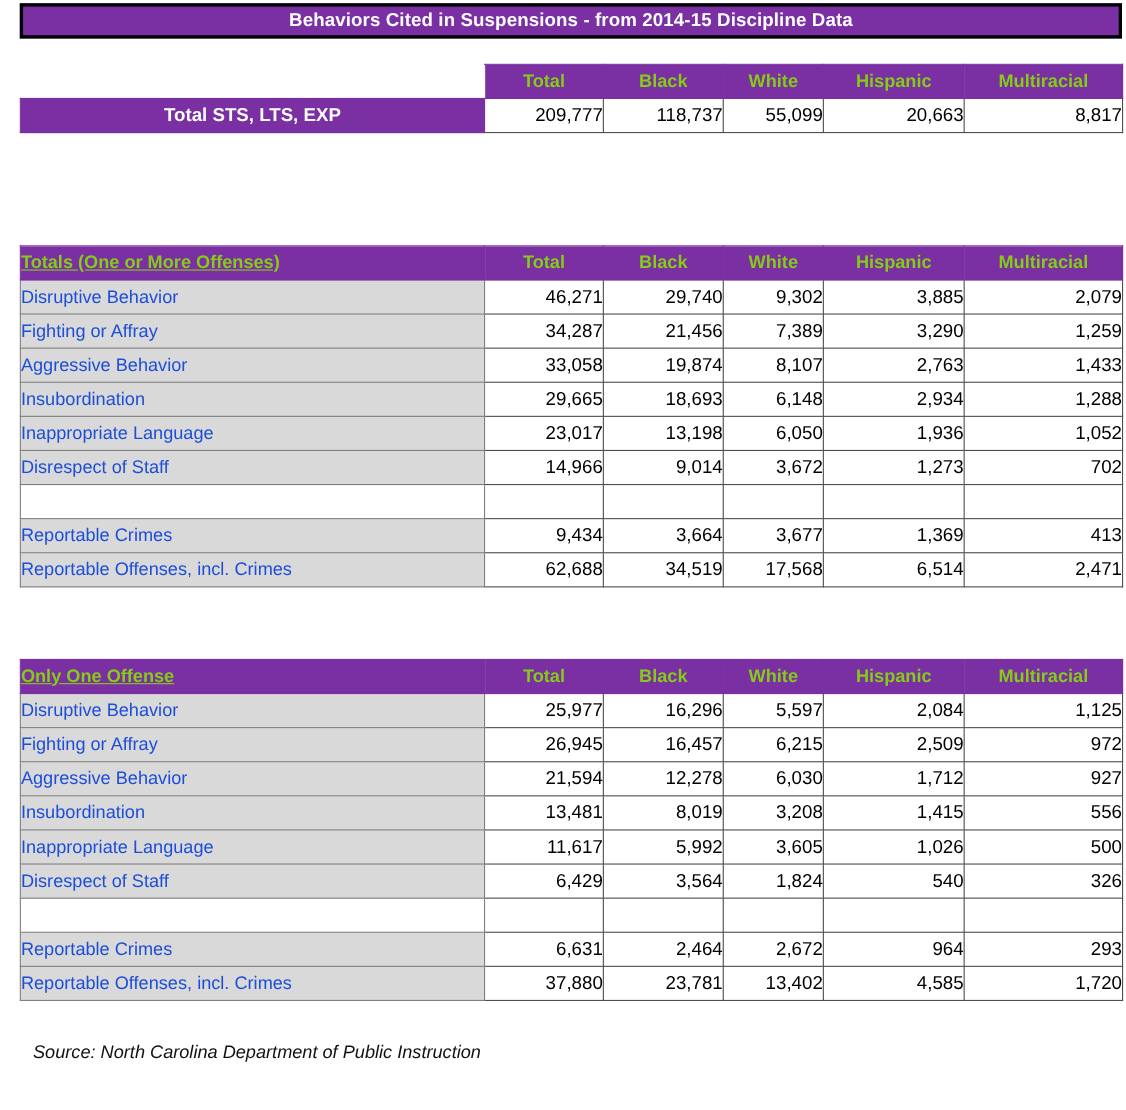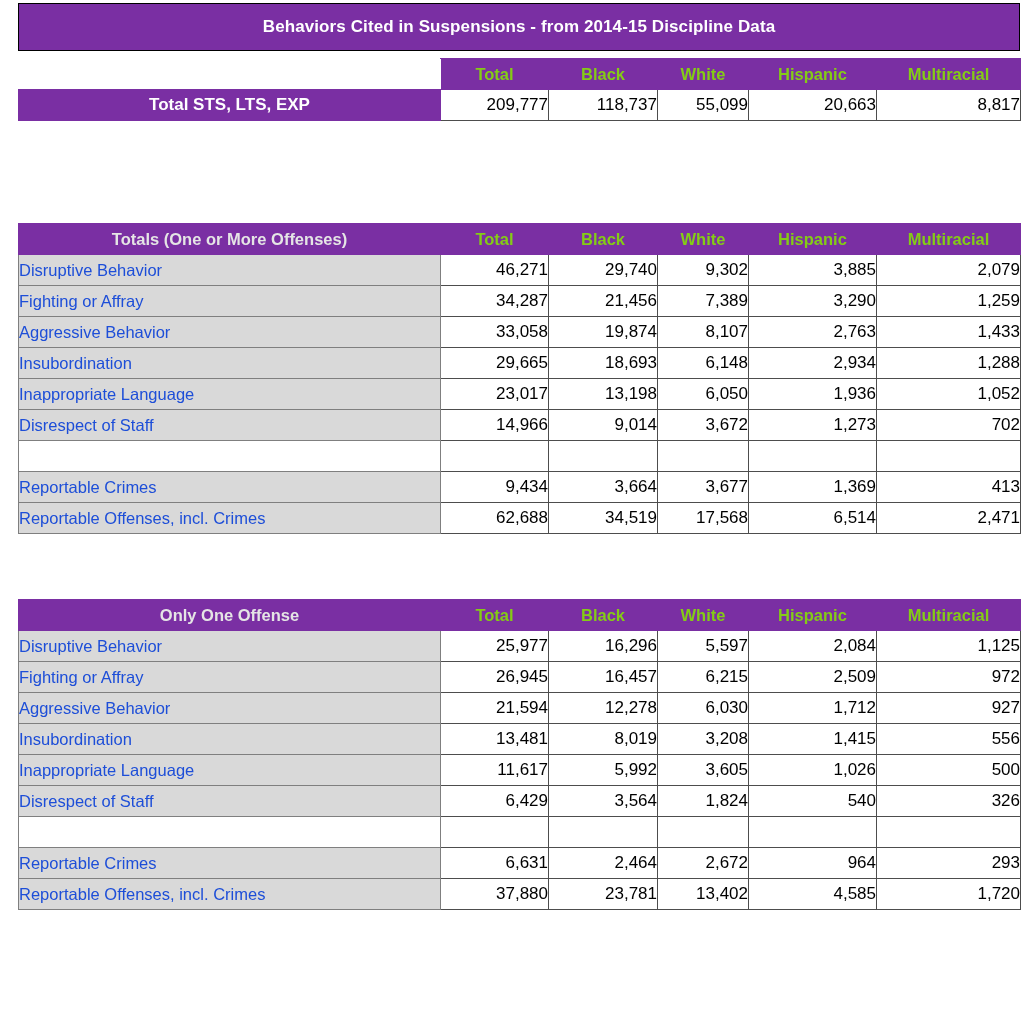--- a/index.html
+++ b/index.html
@@ -22,23 +22,23 @@
     height: 1009px;
     box-sizing: border-box;
   }
 
   
   .title-bar {
     position: absolute;
     left: 18px;
     top: 3px;
     width: 1002px;
-    height: 48px;
+    height: 32px;
     background: #7A2FA3;
-    border: 1px solid #000000;
+    border: 3px solid #000000;
     box-sizing: border-box;
     display: flex;
     align-items: center;
     justify-content: center;
   }
   .title-bar .title-text {
     color: #ffffff;
     font-size: 17px;
     font-weight: bold;
     letter-spacing: 0.1px;
@@ -81,26 +81,27 @@
     font-size: 16.5px;
     text-align: center;
     border-left: 1px solid #ffffff;
     border-top: 1px solid #7A2FA3;
     border-bottom: 1px solid #7A2FA3;
     border-right: 1px solid #7A2FA3;
   }
   .hdr.last { border-right: 1px solid #7A2FA3; margin-top: 25px; }
   .hdr-label {
     background: #7A2FA3;
-    color: #e5e5e5;
+    color: #84cc16;
     font-weight: bold;
     font-size: 16.5px;
-    text-align: center;
+    text-align: left;
     padding-left: 11px;
     border: 1px solid #7A2FA3;
+    text-decoration: underline;
   }
 
   
   .rl-purple {
     background: #7A2FA3;
     color: #ffffff;
     font-weight: bold;
     font-size: 17px;
     text-align: center;
     padding-left: 11px;
@@ -367,14 +368,15 @@
           <td class="rl-gray">Reportable Offenses, incl. Crimes</td>
           <td class="num">37,880</td>
           <td class="num">23,781</td>
           <td class="num">13,402</td>
           <td class="num">4,585</td>
           <td class="num">1,720</td>
         </tr>
       </tbody>
   </table>
 
+  <div class="source">Source: North Carolina Department of Public Instruction</div>
 
 </div>
 
 </body></html>

